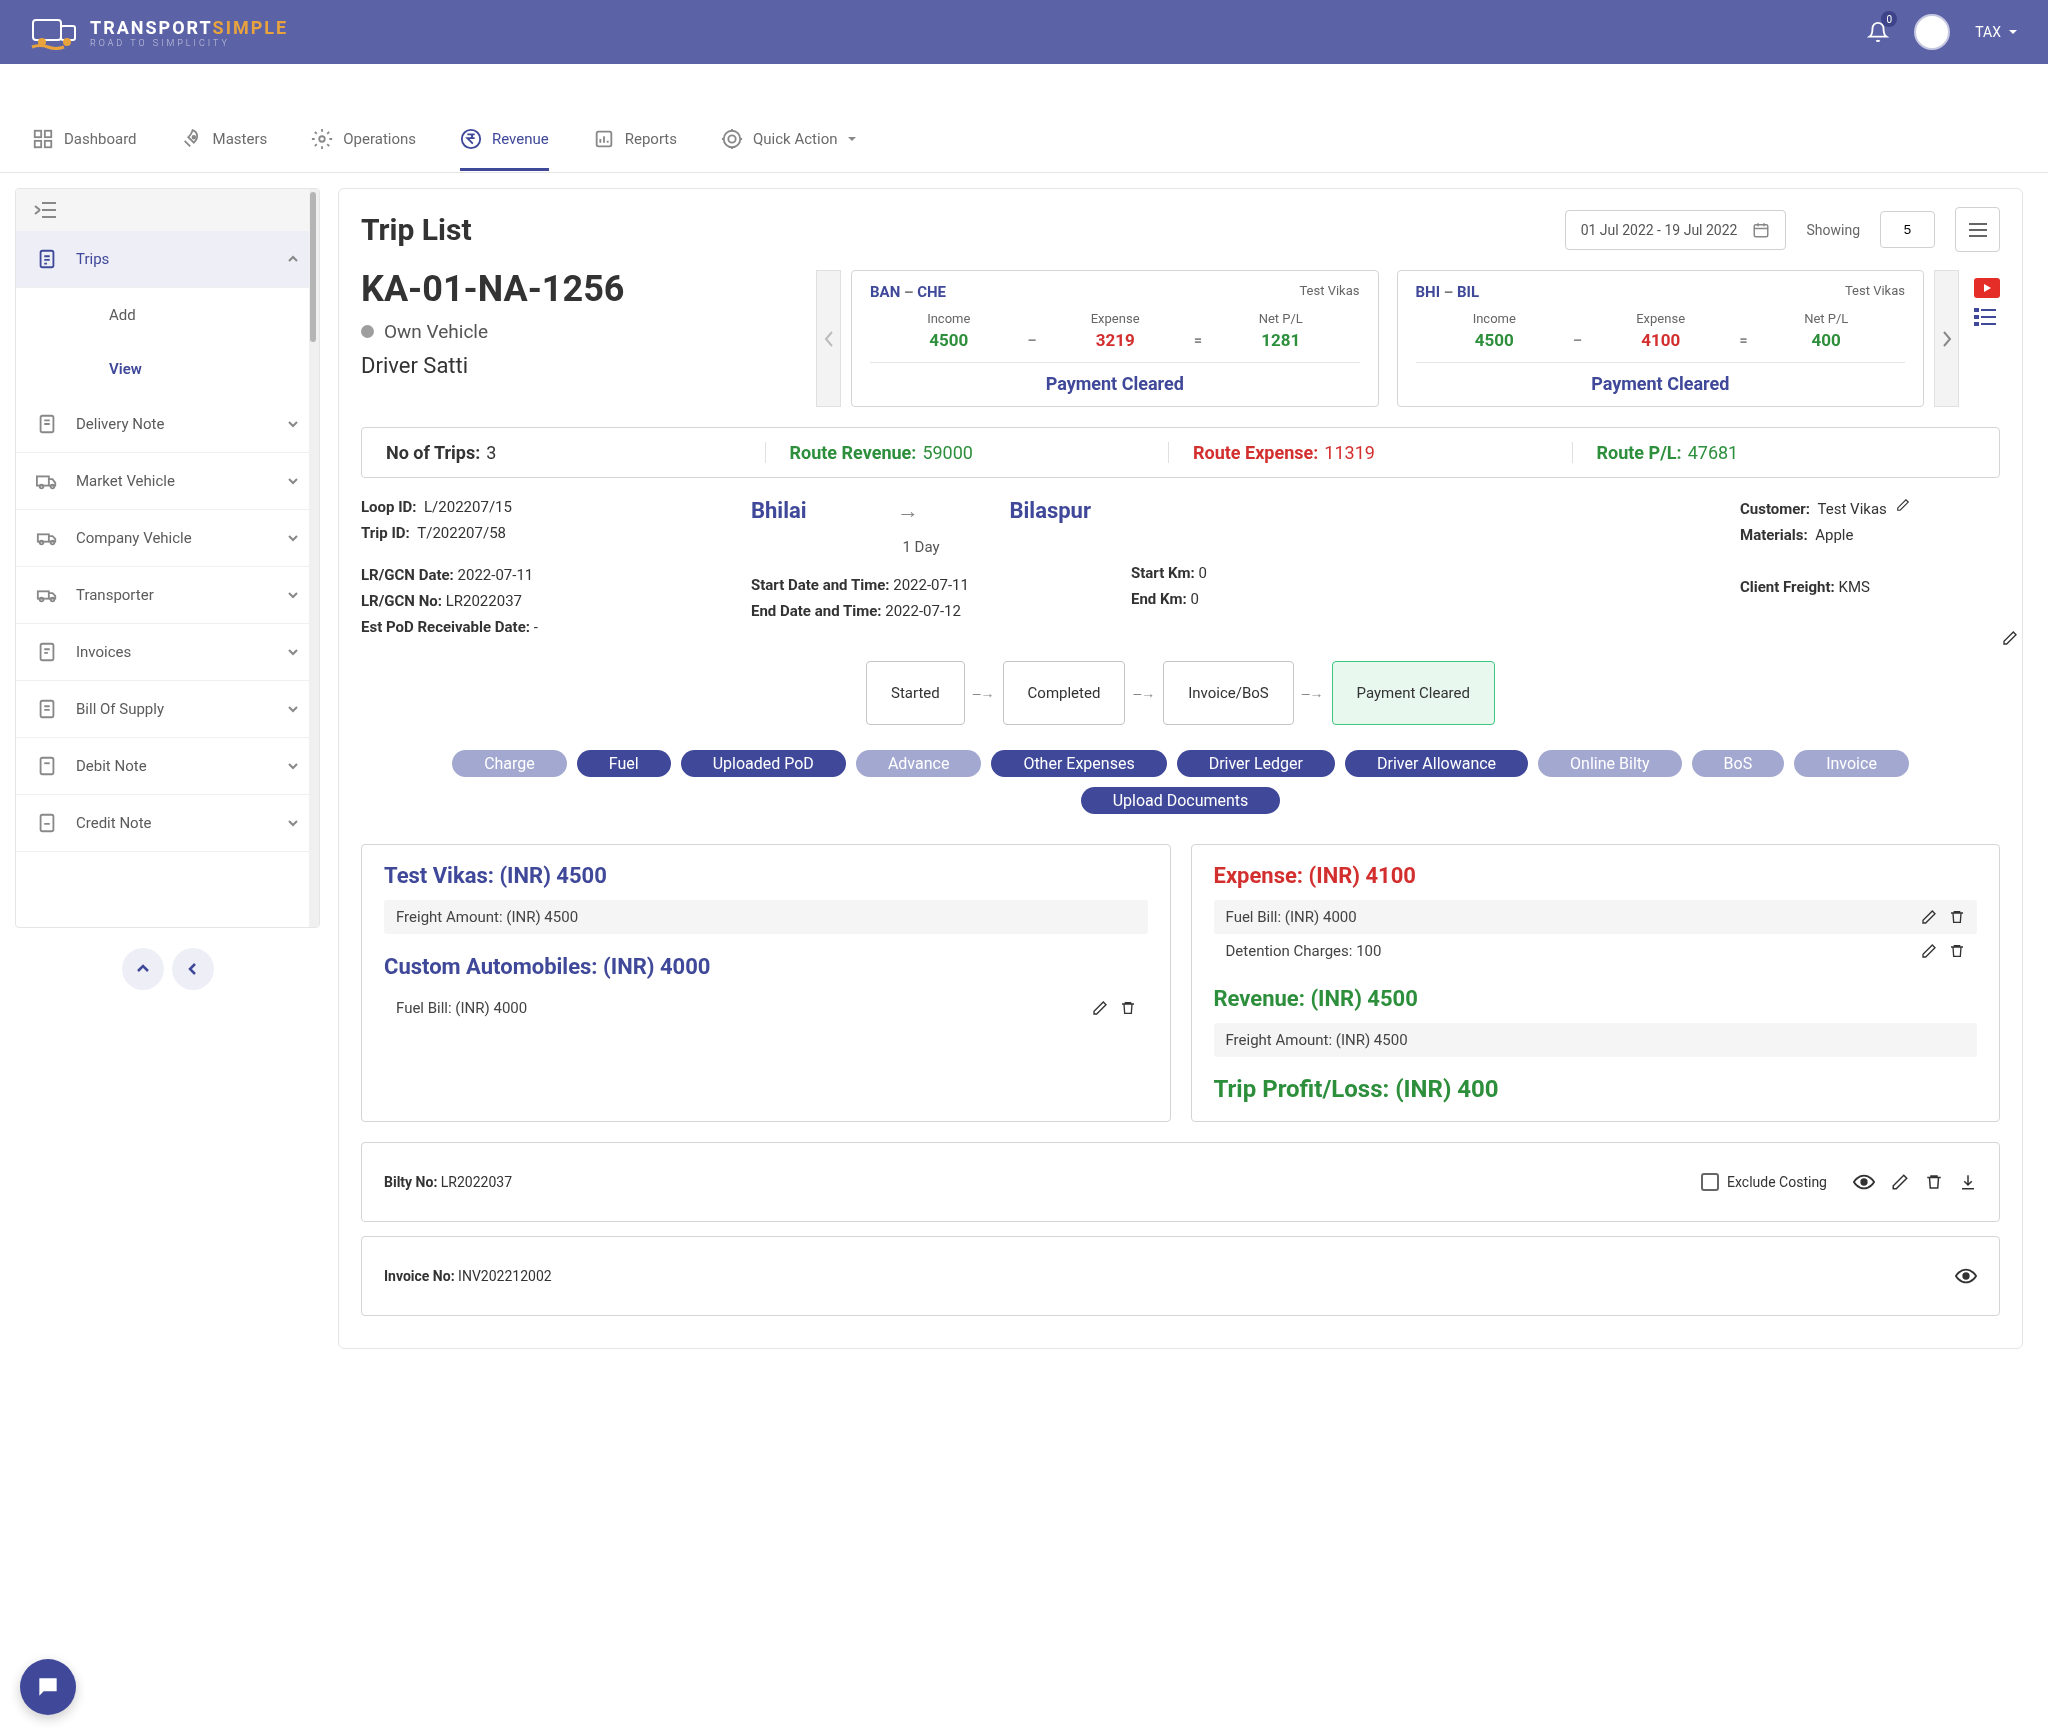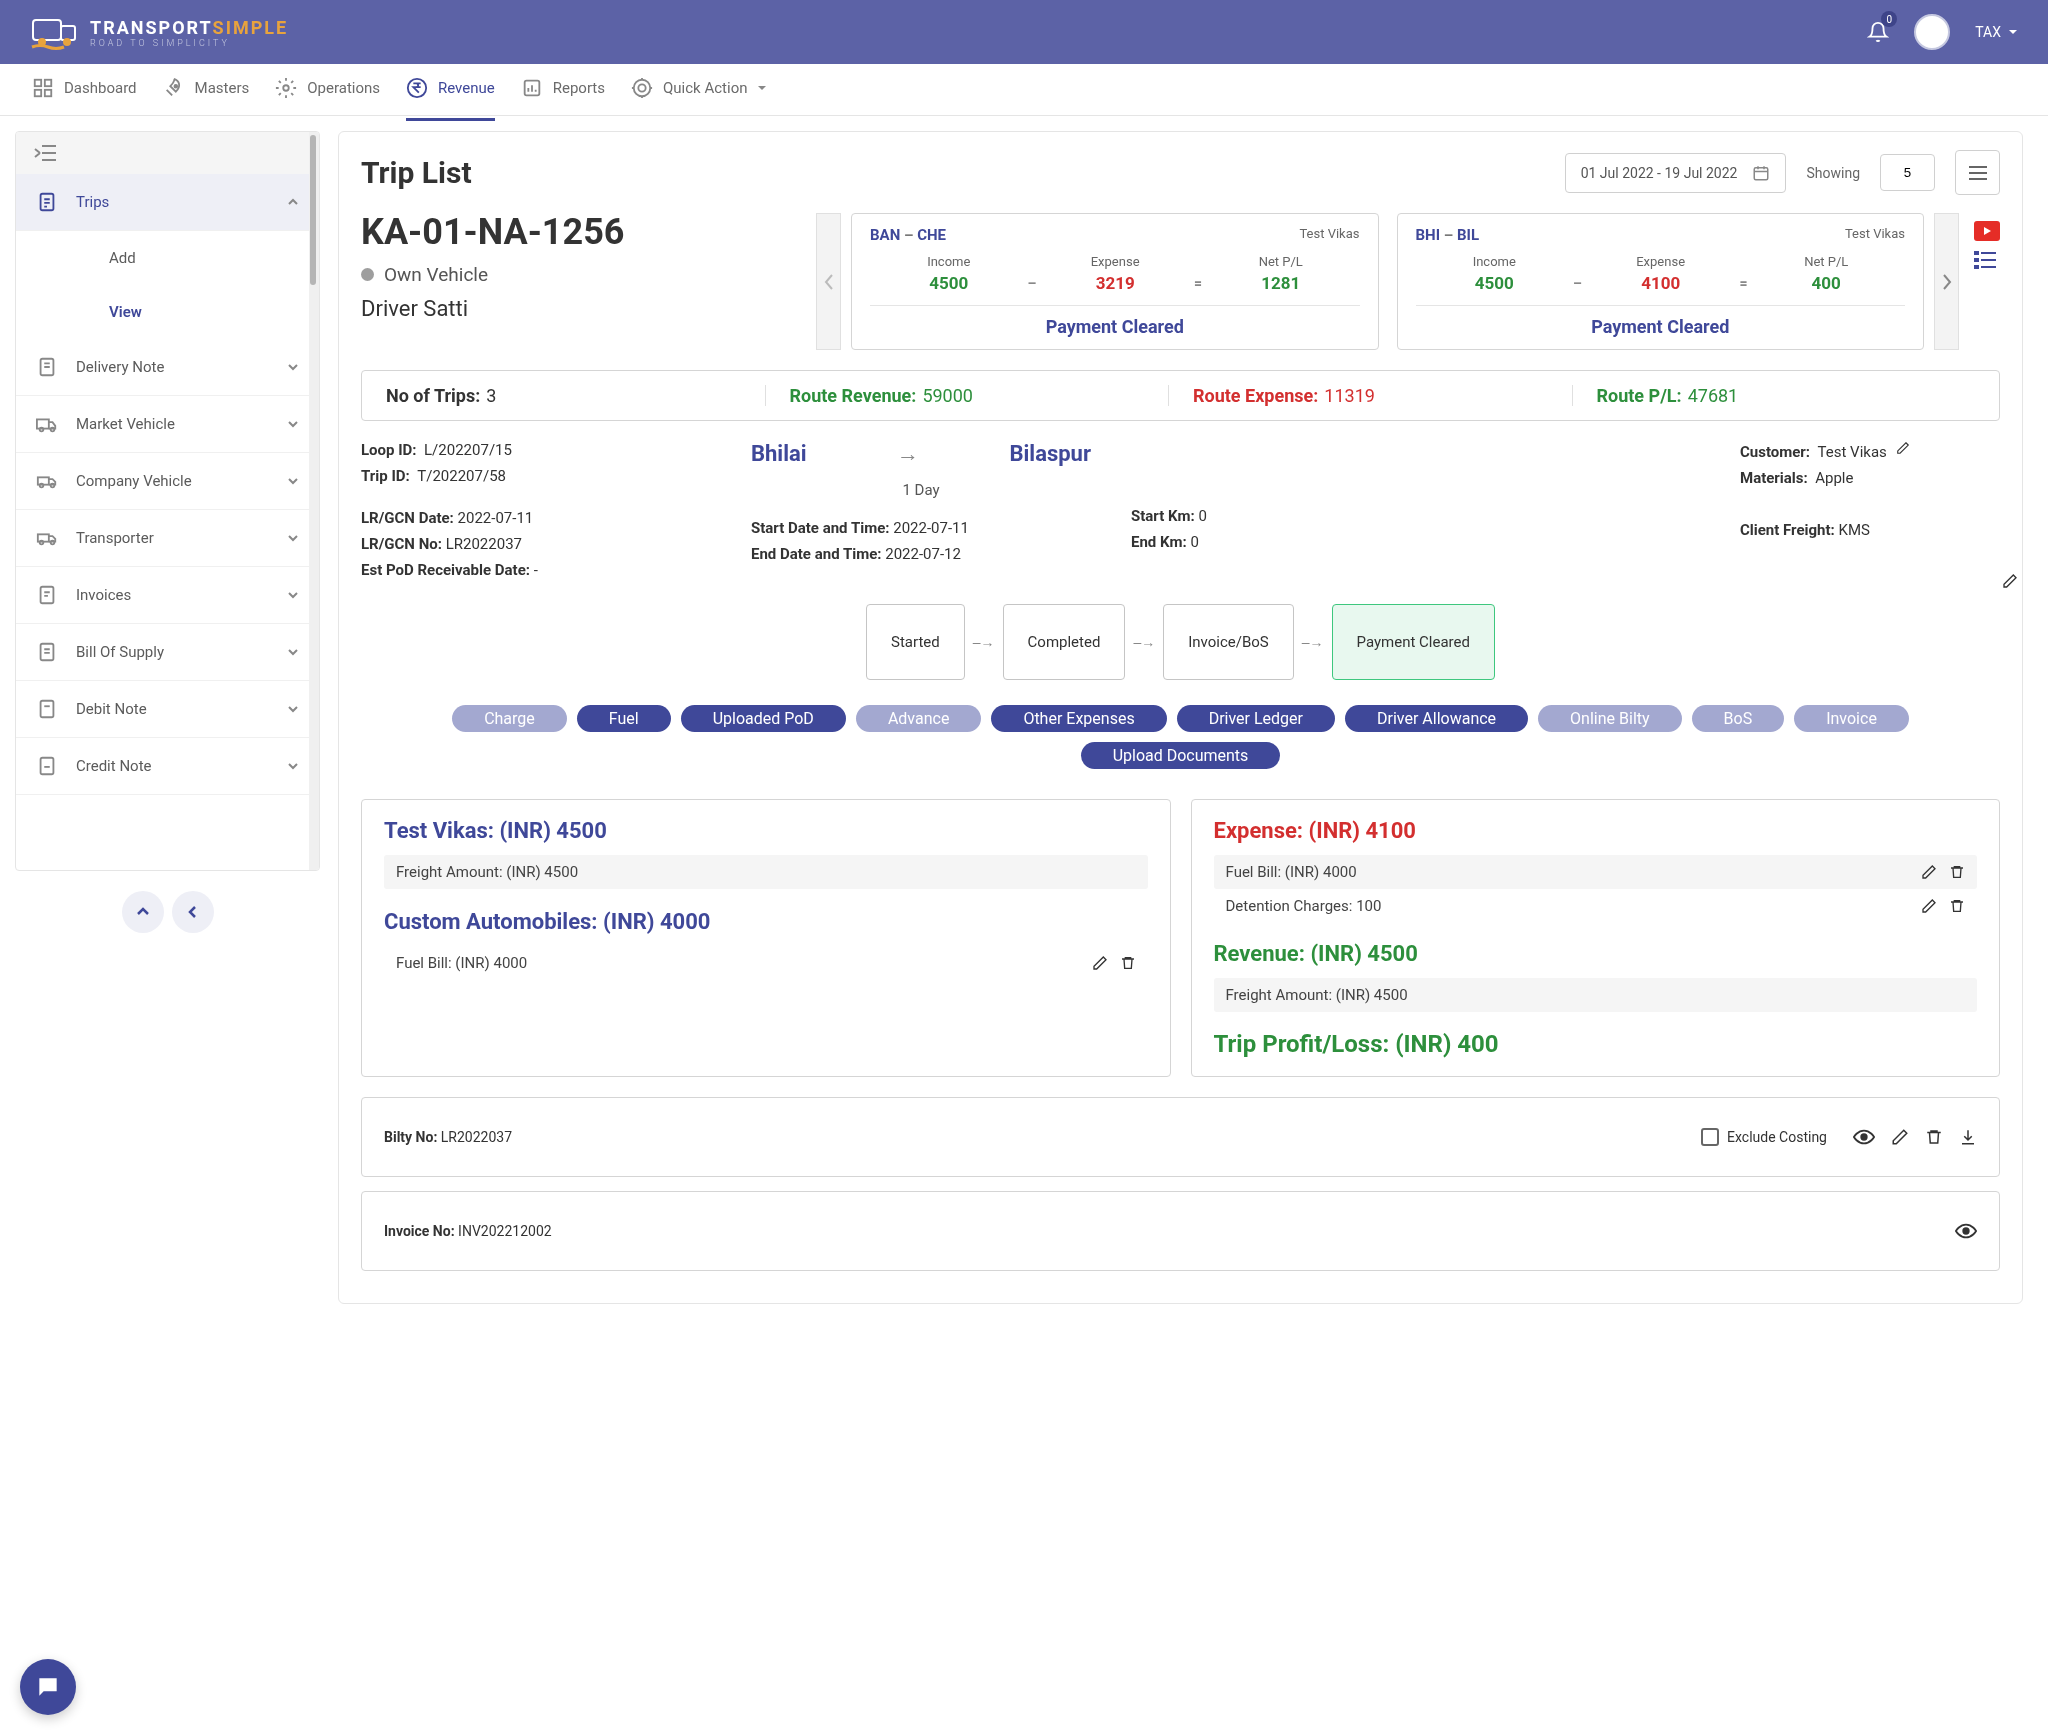--- a/index.html
+++ b/index.html
@@ -12,21 +12,21 @@
   .logo-main { font-size: 18px; letter-spacing: 2px; font-weight: 300; }
   .logo-main strong { font-weight: 700; }
   .logo-main .accent { color: #E8A33D; font-weight: 700; }
   .logo-sub { font-size: 9px; letter-spacing: 3px; color: #C5C8E0; font-weight: 300; }
   .topbar-right { margin-left: auto; display: flex; align-items: center; gap: 25px; }
   .bell { position: relative; cursor: pointer; }
   .bell-badge { position: absolute; top: -10px; right: -8px; background: #3e4489; color: #fff; font-size: 10px; min-width: 16px; height: 16px; border-radius: 8px; display: flex; align-items: center; justify-content: center; padding: 0 3px; }
   .avatar { width: 36px; height: 36px; border-radius: 50%; background: #fff; border: 2px solid #C5C8E0; }
   .user-name { display: flex; align-items: center; gap: 7px; cursor: pointer; font-size: 14px; }
   
-  .navbar { background: #fff; height: 52px; display: flex; align-items: center; padding: 0 32px; border-bottom: 1px solid #E5E5E5; gap: 26px; }
+  .navbar { background: #fff; height: 65px; display: flex; align-items: center; padding: 0 32px; border-bottom: 1px solid #E5E5E5; gap: 44px; margin-top: 44px; }
   .nav-item { display: flex; align-items: center; gap: 10px; color: #6B6B6B; cursor: pointer; height: 62px; border-bottom: 3px solid transparent; font-size: 15px; }
   .nav-item.active { color: #3F4899; border-bottom-color: #3F4899; }
   .nav-icon { width: 22px; height: 22px; }
   
   .main { display: flex; }
   .sidebar-wrap { width: 330px; padding: 15px 10px 0 15px; }
   .sidebar { background: #fff; border: 1px solid #E5E5E5; border-radius: 4px; height: 740px; position: relative; overflow: hidden; }
   .sidebar-scroll { position: absolute; right: 0; top: 0; width: 10px; height: 100%; background: #F0F0F0; }
   .sidebar-thumb { position: absolute; right: 3px; top: 3px; width: 6px; height: 150px; background: #B5B5B5; border-radius: 3px; }
   .sidebar-header { height: 42px; display: flex; align-items: center; padding: 0 18px; background: #F5F5F5; }
@@ -103,21 +103,21 @@
   .detail-line strong { font-weight: 700; }
   .route-big { display: flex; gap: 12px; font-size: 22px; font-weight: 700; justify-content: space-between; margin-bottom: 6px; }
   .route-big .from { color: #3F4899; }
   .route-big .arrow { color: #888; font-weight: 400; }
   .route-big .to { color: #3F4899; }
   .duration { text-align: center; color: #555; font-size: 15px; }
   .edit-pen { display: inline-block; width: 16px; height: 16px; cursor: pointer; margin-left: 5px; }
   .corner-edit { position: absolute; right: -18px; bottom: -10px; cursor: pointer; }
 
   .flow { display: flex; align-items: center; justify-content: center; gap: 8px; margin: 25px 0; }
-  .flow-step { border: 1px solid #C5C5C5; border-radius: 4px; padding: 28px 24px; font-size: 15px; color: #333; }
+  .flow-step { border: 1px solid #C5C5C5; border-radius: 4px; padding: 22px 24px; font-size: 15px; color: #333; }
   .flow-step.done { border-color: #3EC77E; background: #E8F8EF; color: #333; }
   .flow-arr { color: #888; }
 
   .pills { display: flex; flex-wrap: wrap; gap: 10px; justify-content: center; margin: 20px 0 30px; }
   .pill { border-radius: 22px; padding: 4px 32px; font-size: 16px; color: #fff; cursor: pointer; }
   .pill.muted { background: #A3A8D0; }
   .pill.solid { background: #3F4899; }
 
   .two-cols { display: flex; gap: 20px; margin-bottom: 20px; }
   .box { flex: 1; border: 1px solid #D5D5D5; border-radius: 4px; padding: 18px 22px; }

